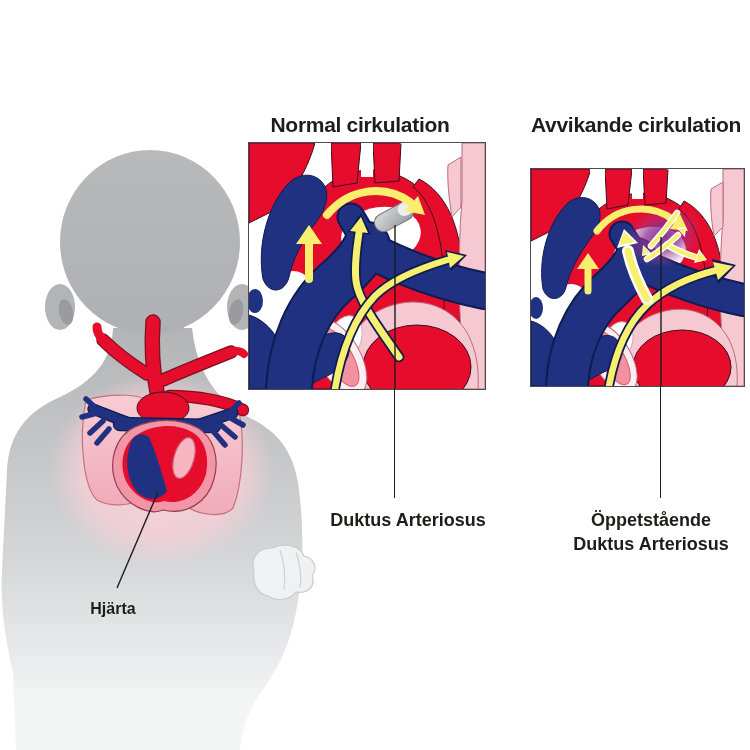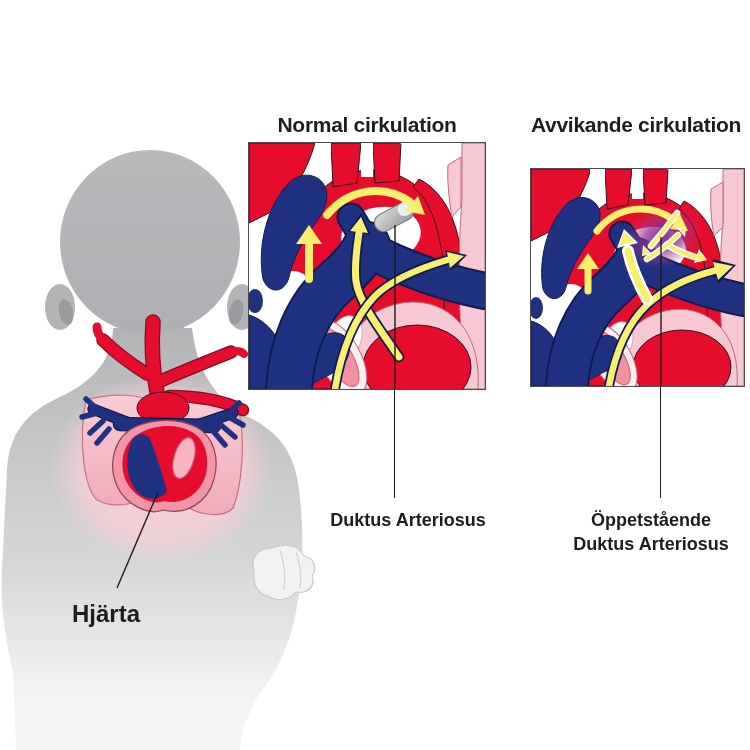--- a/index.html
+++ b/index.html
@@ -4,29 +4,29 @@
 <style>
   html,body{margin:0;padding:0;background:#fff;}
   .canvas{position:relative;width:750px;height:750px;background:#fff;overflow:hidden;
           font-family:"Liberation Sans","DejaVu Sans",sans-serif;color:var(--text,#1d1d1b);}
   .abs{position:absolute;}
   .panel{position:absolute;border:1px solid #4b4b4b;background:#fff;overflow:hidden;}
   .panel-normal{left:248px;top:142px;width:236px;height:246px;}
   .panel-abnormal{left:530px;top:168px;width:213px;height:217px;}
   .ptitle{position:absolute;top:113px;text-align:center;font-weight:bold;font-size:21px;
           letter-spacing:-0.3px;color:var(--text,#1d1d1b);}
-  .ptitle.left{left:243px;width:248px;}
+  .ptitle.left{left:236px;width:248px;}
   .ptitle.right{left:512px;width:248px;}
   .leader-ext{position:absolute;width:1.5px;background:var(--line,#1c1c1c);}
   .duct-label{position:absolute;top:508px;width:210px;text-align:center;font-weight:bold;
               font-size:18px;line-height:24px;color:var(--text,#1d1d1b);}
   .duct-label.left{left:303px;}
   .duct-label.right{left:546px;}
-  .heart-label{position:absolute;left:46px;top:600px;width:120px;text-align:center;
-               font-weight:bold;font-size:24px;color:var(--text,#1d1d1b);}
+  .heart-label{position:absolute;left:53px;top:600px;width:120px;text-align:center;
+               font-weight:bold;font-size:16px;color:var(--text,#1d1d1b);}
   
   .cr{fill:var(--red,#e60d2c);}
   .cb{fill:var(--navy,#203182);}
   .cp{fill:var(--pink_light,#f5c8d2);}
   .cw{fill:#ffffff;}
   .fy{fill:var(--yellow,#f8ef6e);}
   .sy{stroke:var(--yellow,#f8ef6e);fill:none;stroke-linecap:round;}
   .snav{stroke:#0e1c52;fill:none;stroke-linecap:round;}
   .swh{stroke:#ffffff;fill:none;stroke-linecap:round;}
   .sred{stroke:var(--red,#e60d2c);fill:none;stroke-linecap:round;}

